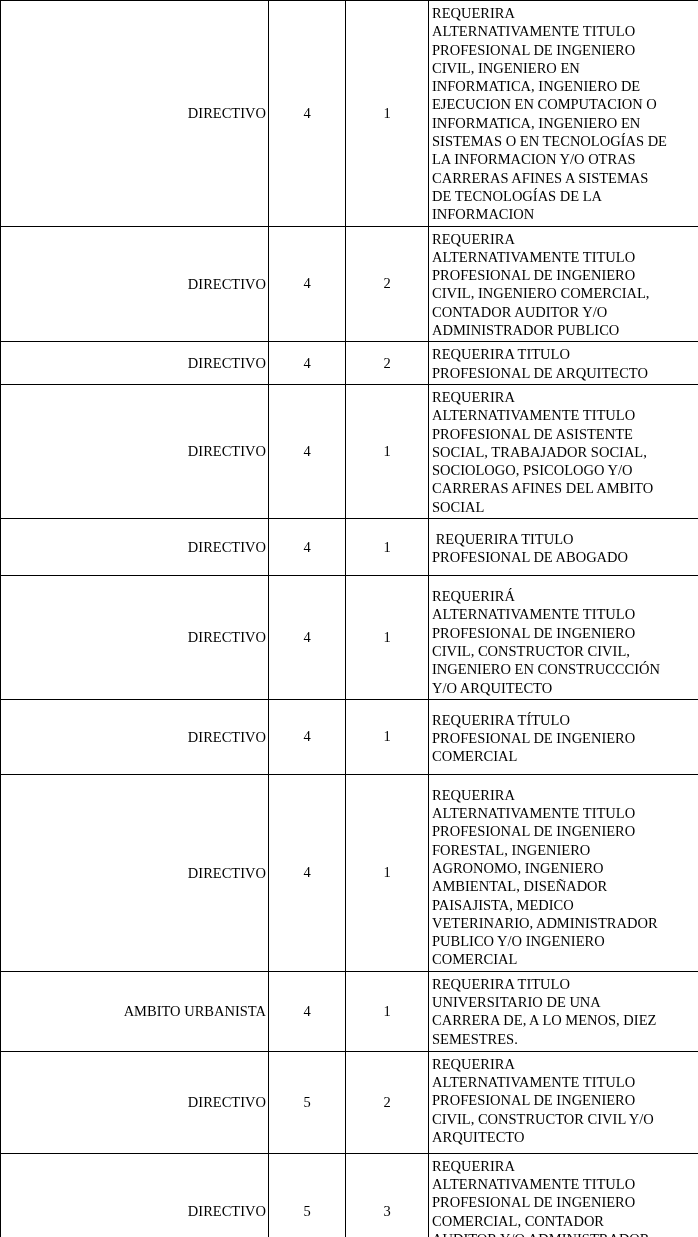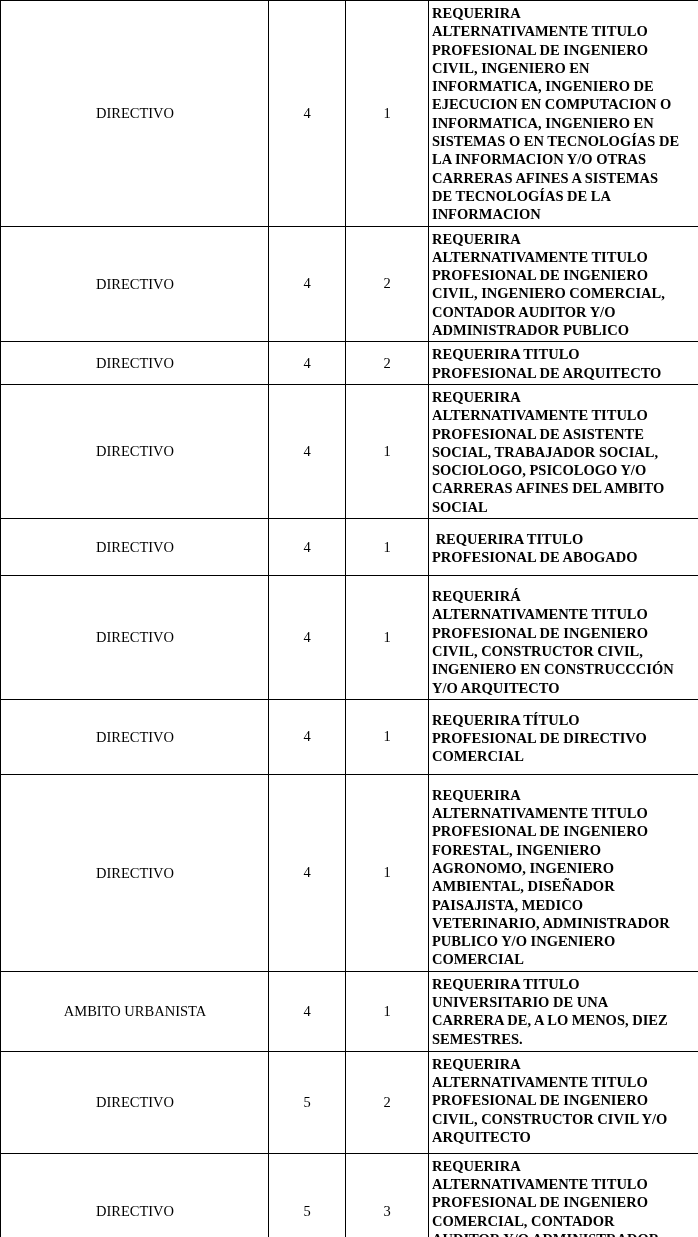--- a/index.html
+++ b/index.html
@@ -23,41 +23,40 @@
     border: 1px solid #000;
     overflow: hidden;
   }
   col.c-cargo { width: 268px; }
   col.c-grado { width: 77px; }
   col.c-cant  { width: 83px; }
   col.c-req   { width: 270px; }
 
   td.cargo {
     vertical-align: middle;
-    text-align: center;
+    text-align: right;
     padding: 2px 2px 2px 3px;
     font-size: 14.5px;
     line-height: 18px;
     margin-top: 44px;
   }
   td.num {
     vertical-align: middle;
     text-align: center;
     font-size: 14.5px;
     padding: 0;
   }
   td.req {
     vertical-align: top;
     text-align: left;
     padding: 3px 2px 2px 3px;
     font-size: 14.5px;
     line-height: 18.3px;
     white-space: pre-wrap;
     word-wrap: break-word;
-    font-weight: bold;
   }
   tr.pad-req td.req { padding-top: 11px; }
 </style>
 </head>
 <body>
 
 <table class="doc-table">
   <colgroup>
     <col class="c-cargo">
     <col class="c-grado">
@@ -128,21 +127,21 @@
 PROFESIONAL DE INGENIERO
 CIVIL, CONSTRUCTOR CIVIL,
 INGENIERO EN CONSTRUCCCIÓN
 Y/O ARQUITECTO</td>
     </tr>
     <tr style="height:75px;" class="pad-req">
       <td class="cargo">DIRECTIVO</td>
       <td class="num">4</td>
       <td class="num">1</td>
       <td class="req">REQUERIRA TÍTULO
-PROFESIONAL DE DIRECTIVO
+PROFESIONAL DE INGENIERO
 COMERCIAL</td>
     </tr>
     <tr style="height:194px;" class="pad-req">
       <td class="cargo">DIRECTIVO</td>
       <td class="num">4</td>
       <td class="num">1</td>
       <td class="req">REQUERIRA
 ALTERNATIVAMENTE TITULO
 PROFESIONAL DE INGENIERO
 FORESTAL, INGENIERO

